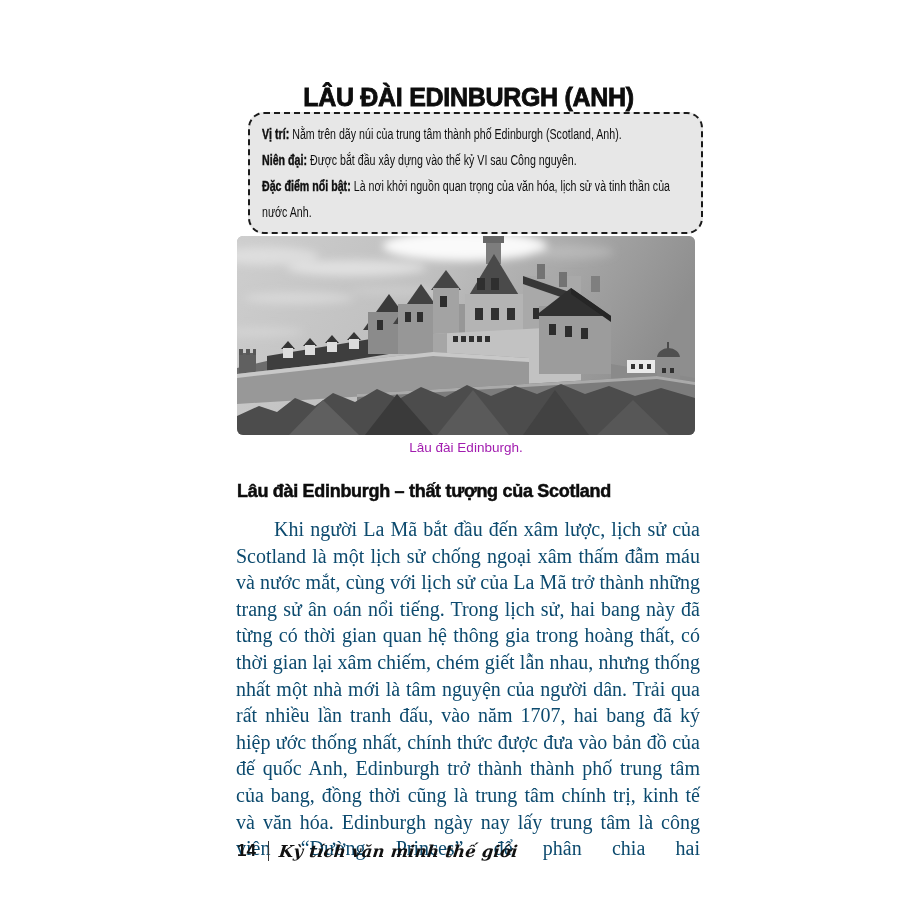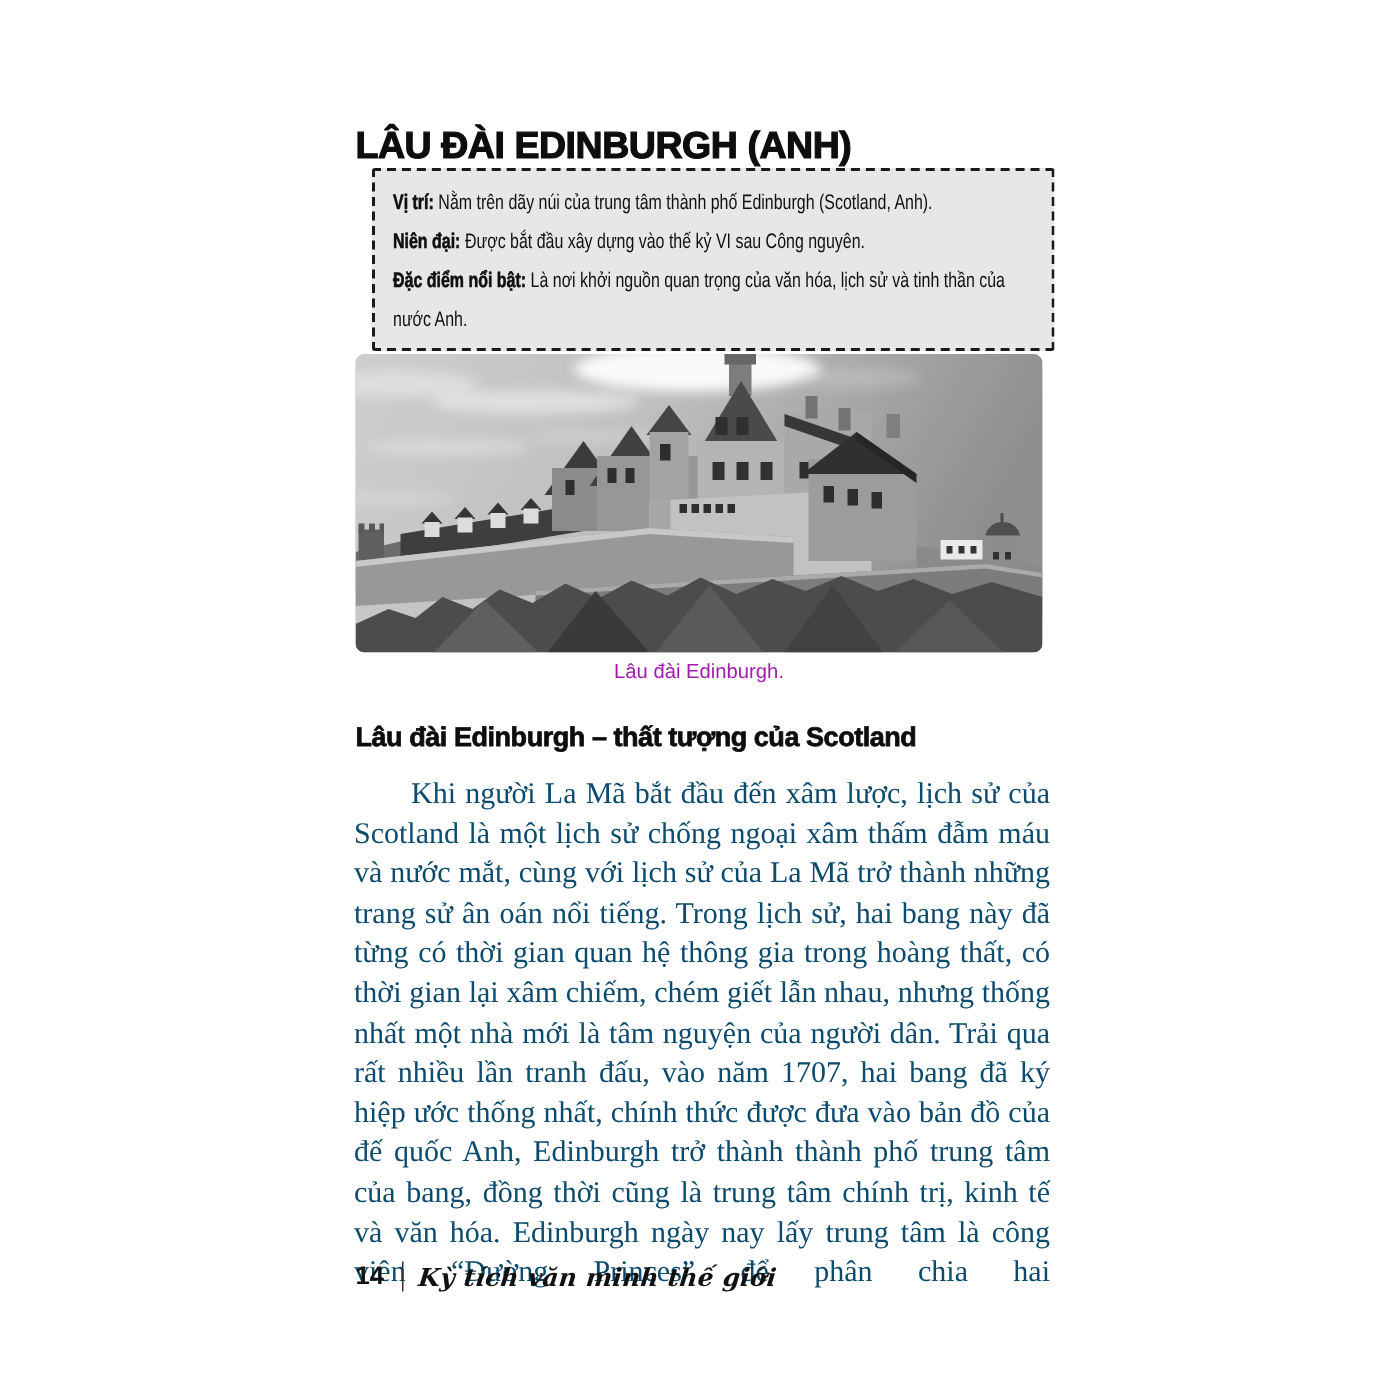--- a/index.html
+++ b/index.html
@@ -2,26 +2,26 @@
 <html><head>
 <meta charset="utf-8">
 <style>
   html,body{margin:0;padding:0;background:#ffffff;}
   .page{
     position:relative;width:922px;height:922px;background:#ffffff;
     font-family:"Liberation Sans",sans-serif;color:#111;overflow:hidden;
   }
   .page-title{
     position:absolute;left:237px;top:66px;width:463px;
-    font-size:25px;font-weight:bold;letter-spacing:-0.3px;
+    text-align:center;font-size:25px;font-weight:bold;letter-spacing:-0.3px;
     color:#0d0d0d;-webkit-text-stroke:0.8px #0d0d0d;
   }
   .info-box{
     position:absolute;left:248px;top:112px;width:455px;box-sizing:border-box;
-    background:#e7e7e7;border:2px dashed #1a1a1a;border-radius:2px;
+    background:#e7e7e7;border:2px dashed #1a1a1a;border-radius:16px;
     padding:7px 12px 7px 12px;overflow:hidden;
   }
   .info-rows{
     width:538px;transform:scaleX(0.76);transform-origin:left top;
     font-size:14px;line-height:26px;color:#0f0f0f;
   }
   .info-label{font-weight:bold;-webkit-text-stroke:0.4px #0f0f0f;margin-right:4px;}
   .figure{
     position:absolute;left:237px;top:236px;width:458px;height:199px;
     border-radius:6px;overflow:hidden;background:#bdbdbd;

